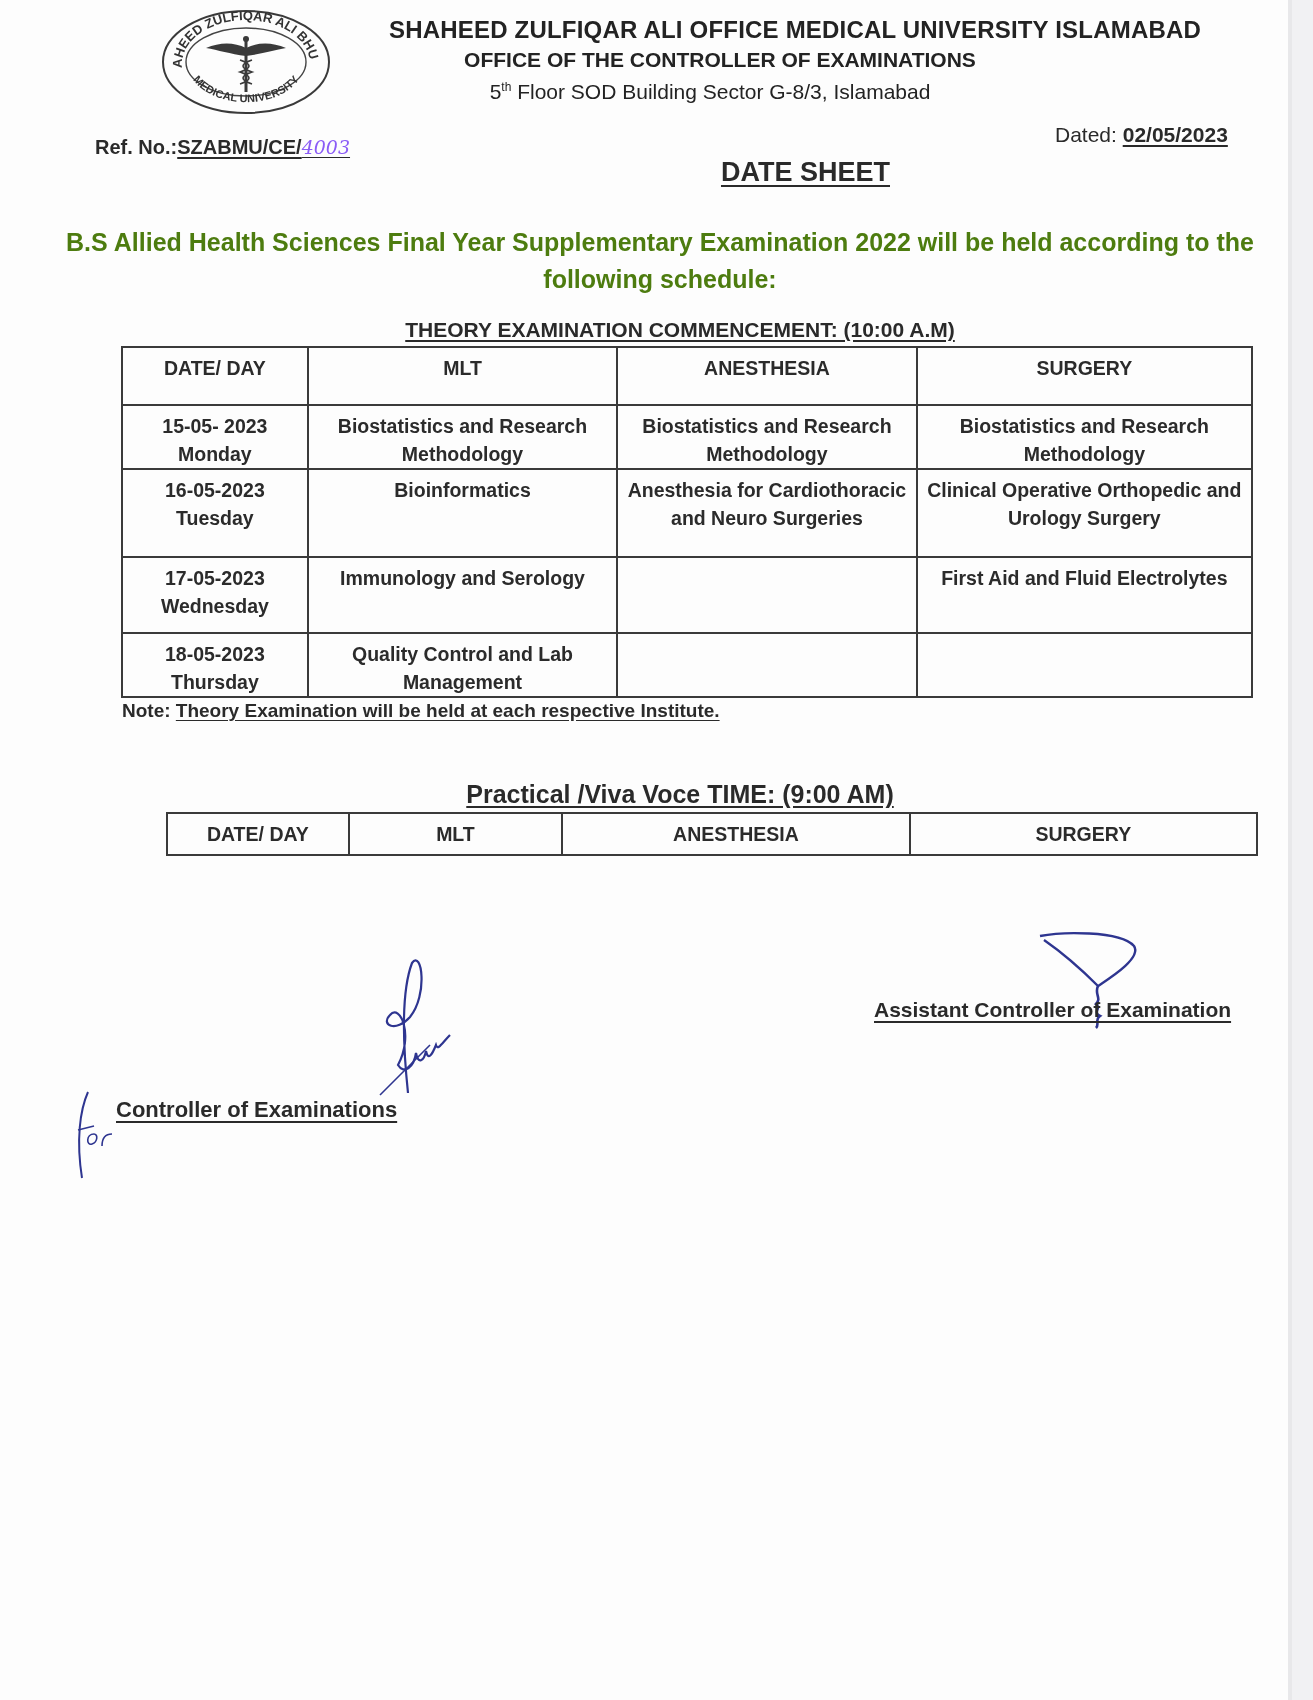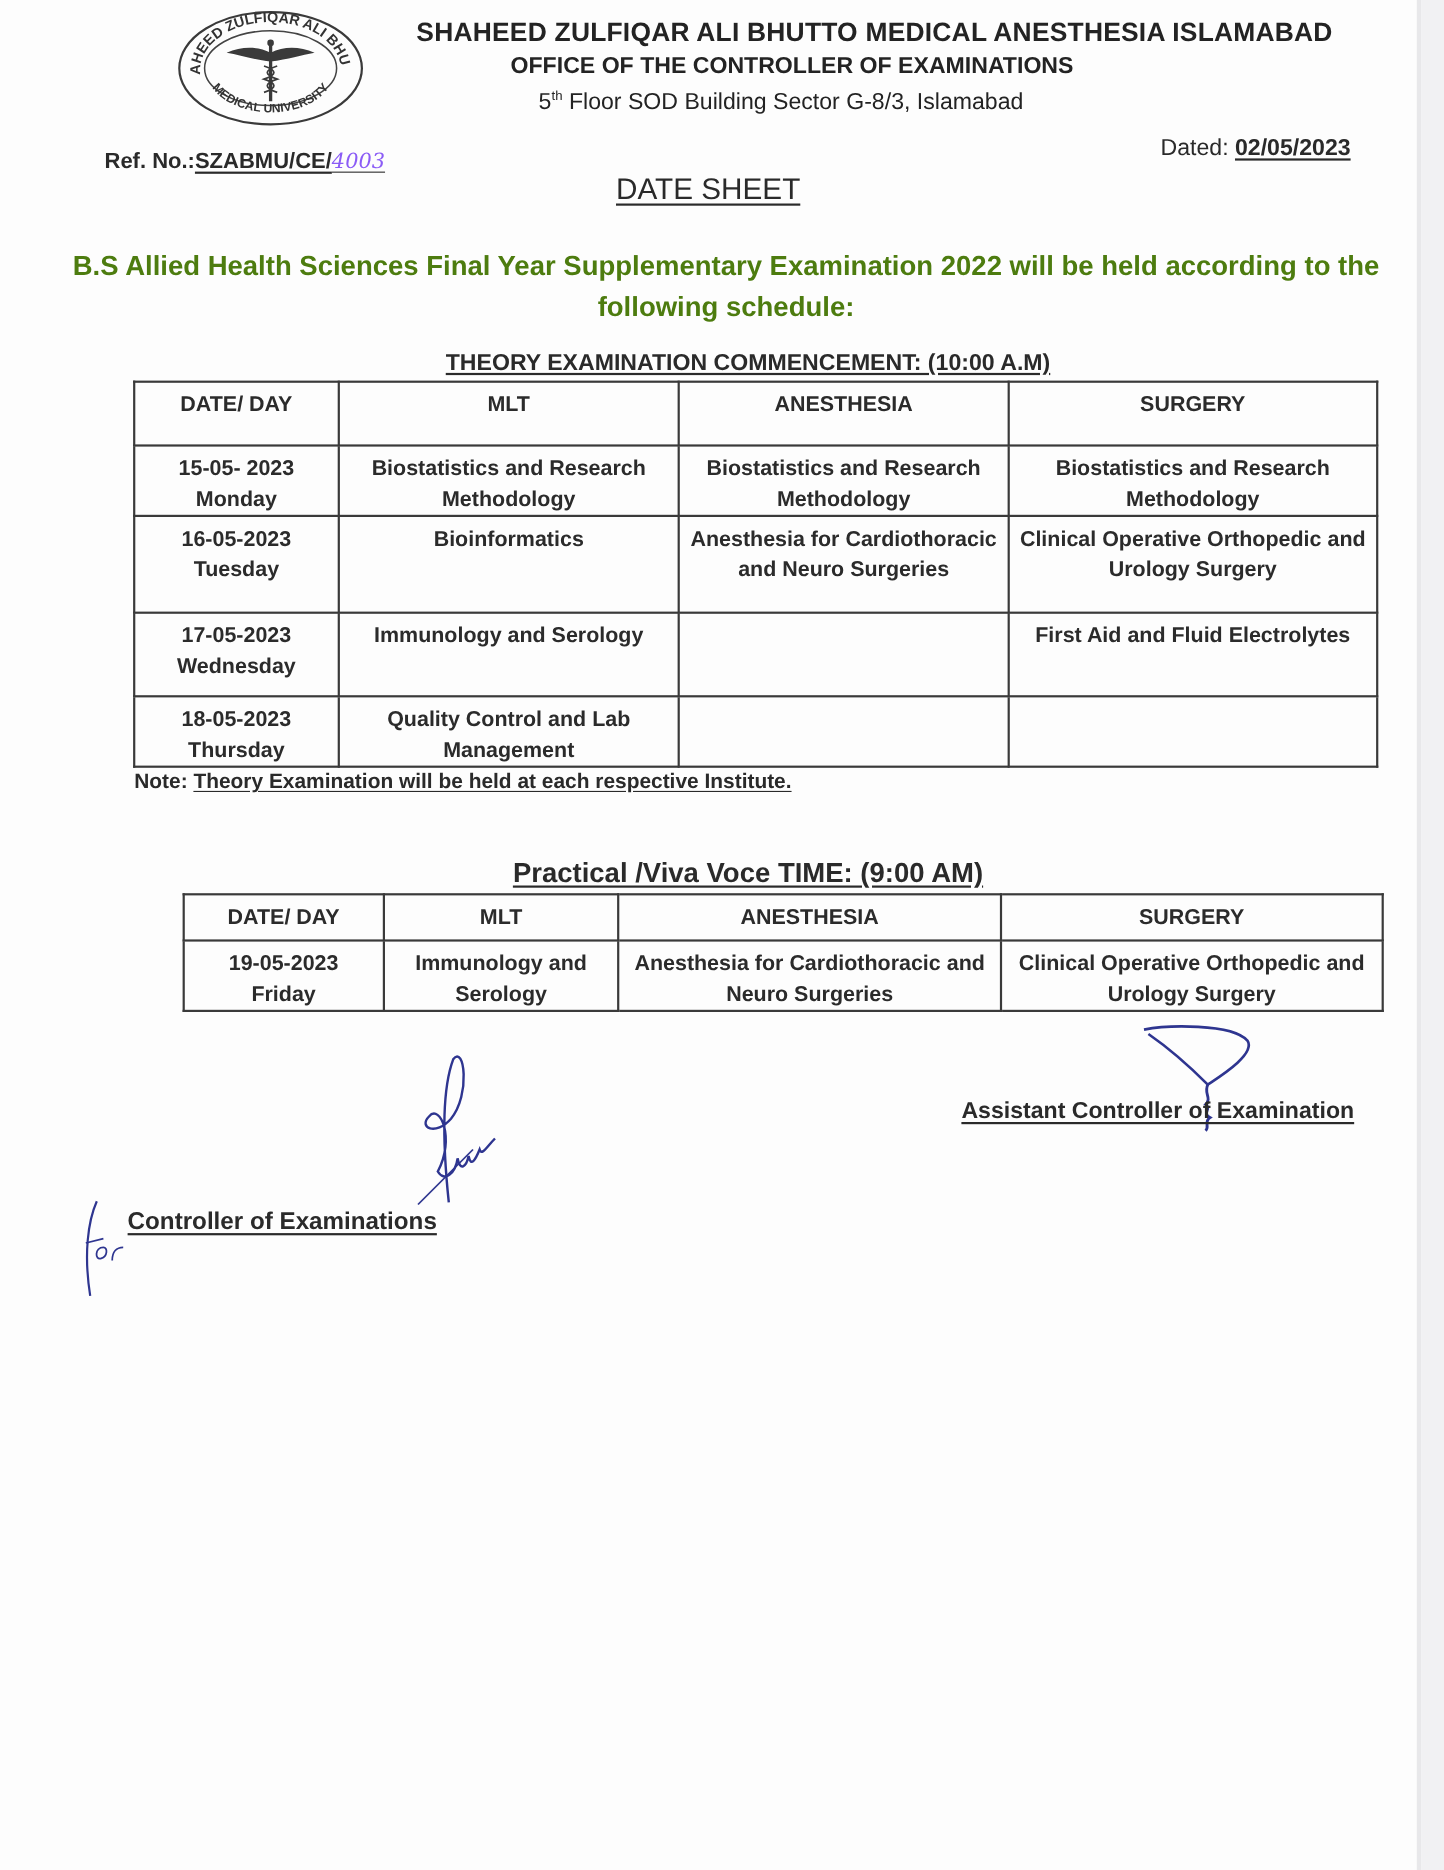--- a/index.html
+++ b/index.html
@@ -17,21 +17,21 @@
   .hdr2 { left: 420px; top: 48px; width: 600px; font-size: 21px; font-weight: bold; }
   .hdr3 { left: 440px; top: 80px; width: 540px; font-size: 21px; }
   .hdr3 sup { font-size: 12px; }
 
   .ref { position: absolute; left: 95px; top: 136px; font-size: 20px; font-weight: bold; }
   .ref .u { text-decoration: underline; text-underline-offset: 3px; }
   .ref .hand { font-family: "DejaVu Serif", serif; font-style: italic; color: #8b5cf6; font-weight: normal; font-size: 19px; text-decoration: underline; text-underline-offset: 3px; text-decoration-color: #2a2a2a; }
   .dated { position: absolute; left: 1055px; top: 123px; font-size: 21px; }
   .dated b { text-decoration: underline; text-underline-offset: 3px; }
 
-  .title { position: absolute; left: 560px; top: 157px; width: 330px; text-align: left; font-size: 27px; font-weight: normal; text-decoration: underline; text-underline-offset: 4px; }
+  .title { position: absolute; left: 560px; top: 157px; width: 330px; text-align: right; font-size: 27px; font-weight: bold; text-decoration: underline; text-underline-offset: 4px; }
   .intro { position: absolute; left: 30px; top: 224px; width: 1260px; text-align: center; font-size: 25px; font-weight: bold; line-height: 37px; color: #4d7c0f; }
 
   .sec-title { position: absolute; text-align: center; font-weight: bold; text-decoration: underline; text-underline-offset: 3px; }
   .theory-title { left: 330px; top: 318px; width: 700px; font-size: 21px; }
   .prac-title { left: 400px; top: 780px; width: 560px; font-size: 25px; }
 
   table.sched { position: absolute; border-collapse: collapse; font-weight: bold; color: #2b2b2b; padding-left: 44px; }
   table.sched td, table.sched th { border: 2px solid #3a3a3a; text-align: center; vertical-align: top; padding: 6px 4px 0 4px; font-size: 19.5px; line-height: 28px; }
   table.sched th { font-weight: bold; }
   .theory { left: 121px; top: 346px; width: 1132px; }
@@ -70,21 +70,21 @@
   <g fill="#3a3a3a">
     <path d="M86 30 L86 84" stroke="#3a3a3a" stroke-width="3"></path>
     <circle cx="86" cy="31" r="3"></circle>
     <path d="M86 40 C 74 34, 60 34, 46 40 C 58 42, 70 46, 86 48 Z"></path>
     <path d="M86 40 C 98 34, 112 34, 126 40 C 114 42, 102 46, 86 48 Z"></path>
     <path d="M80 52 C 92 56, 92 60, 80 64 C 92 68, 92 72, 80 76" fill="none" stroke="#3a3a3a" stroke-width="1.6"></path>
     <path d="M92 52 C 80 56, 80 60, 92 64 C 80 68, 80 72, 92 76" fill="none" stroke="#3a3a3a" stroke-width="1.6"></path>
   </g>
 </svg>
 
-<div class="hdr hdr1">SHAHEED ZULFIQAR ALI BHUTTO MEDICAL ANESTHESIA ISLAMABAD</div>
+<div class="hdr hdr1">SHAHEED ZULFIQAR ALI OFFICE MEDICAL UNIVERSITY ISLAMABAD</div>
 <div class="hdr hdr2">OFFICE OF THE CONTROLLER OF EXAMINATIONS</div>
 <div class="hdr hdr3"><span>5</span><sup>th</sup><span> Floor SOD Building Sector G-8/3, Islamabad</span></div>
 
 <div class="ref">
   <span>Ref. No.:</span><span class="u">SZABMU/CE/</span><span class="hand">4003</span>
 </div>
 <div class="dated">
   <span>Dated: </span><b>02/05/2023</b>
 </div>
 
@@ -157,29 +157,20 @@
       <col style="width:348px">
       <col style="width:348px">
     </colgroup>
   <tbody>
       <tr>
     <th>DATE/ DAY</th>
     <th>MLT</th>
     <th>ANESTHESIA</th>
     <th>SURGERY</th>
   </tr>
-  <tr>
-    <td>
-          <div>19-05-2023</div>
-          <div>Friday</div>
-        </td>
-    <td>Immunology and Serology</td>
-    <td>Anesthesia for Cardiothoracic and Neuro Surgeries</td>
-    <td>Clinical Operative Orthopedic and Urology Surgery</td>
-  </tr>
 </tbody>
   </table>
 
 <svg class="sig" style="left:1030px; top:928px; width:120px; height:100px;" viewBox="0 0 120 100">
   <path d="M10 8 C 30 4, 90 2, 104 18 C 112 30, 80 50, 68 58 C 60 50, 40 30, 14 12" fill="none" stroke="#2e3590" stroke-width="2.4"></path>
   <path d="M68 58 C 64 66, 72 70, 66 76 C 72 80, 62 84, 70 88 C 64 92, 70 96, 66 100" fill="none" stroke="#2e3590" stroke-width="2.6"></path>
 </svg>
 <div class="sign asst">Assistant Controller of Examination</div>
 
 <svg class="sig" style="left:370px; top:955px; width:100px; height:150px;" viewBox="0 0 100 150">

